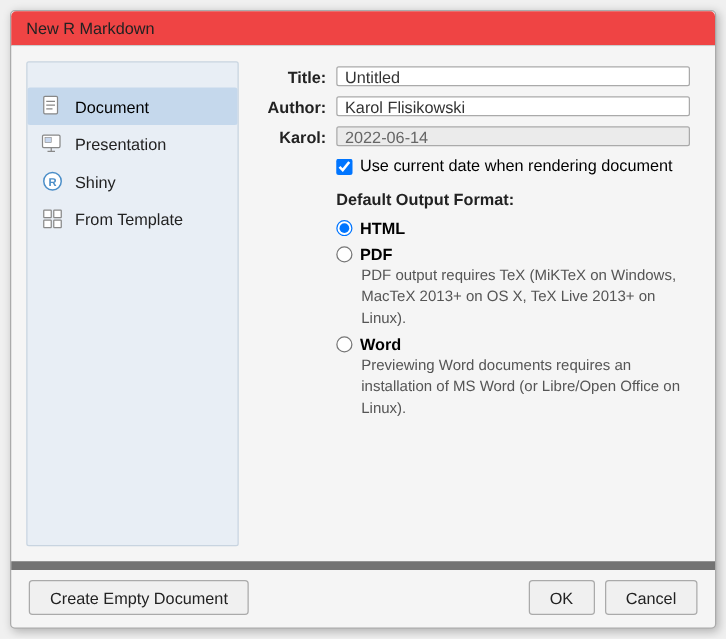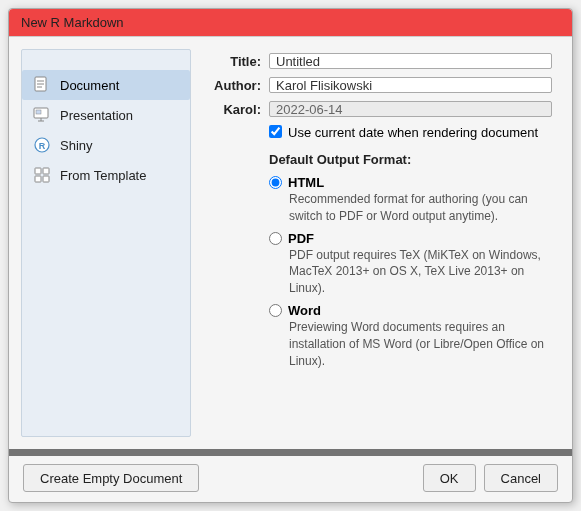--- a/index.html
+++ b/index.html
@@ -96,21 +96,21 @@
       background: #fff;
       color: #333;
       height: 16px;
     }
     .form-input.disabled-input {
       background: #ebebeb;
       color: #666;
     }
     .checkbox-row {
       display: flex;
-      align-items: flex-start;
+      align-items: flex-end;
       gap: 6px;
       margin-left: 60px;
     }
     .checkbox-row input[type="checkbox"] {
       margin: 0;
     }
     .section-title {
       font-weight: 700;
       font-size: 13px;
       color: #222;
@@ -255,21 +255,20 @@
 
       <div class="section-title">Default Output Format:</div>
 
       <div class="radio-group">
 
         <div class="radio-item">
           <div class="radio-label-row">
             <input type="radio" name="format" checked="" style="">
             <span class="radio-label">HTML</span>
           </div>
-          <div class="radio-desc">Recommended format for authoring (you can switch to PDF or Word output anytime).</div>
         </div>
 
         <div class="radio-item">
           <div class="radio-label-row">
             <input type="radio" name="format" style="">
             <span class="radio-label">PDF</span>
           </div>
           <div class="radio-desc">PDF output requires TeX (MiKTeX on Windows, MacTeX 2013+ on OS X, TeX Live 2013+ on Linux).</div>
         </div>
 

